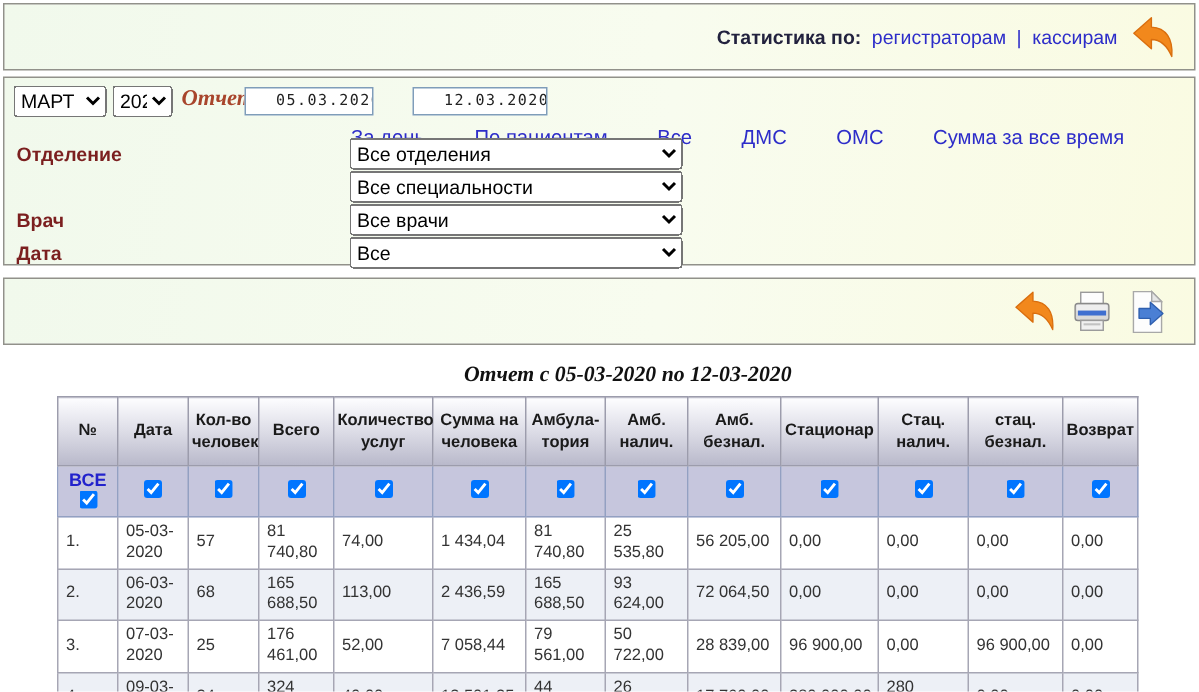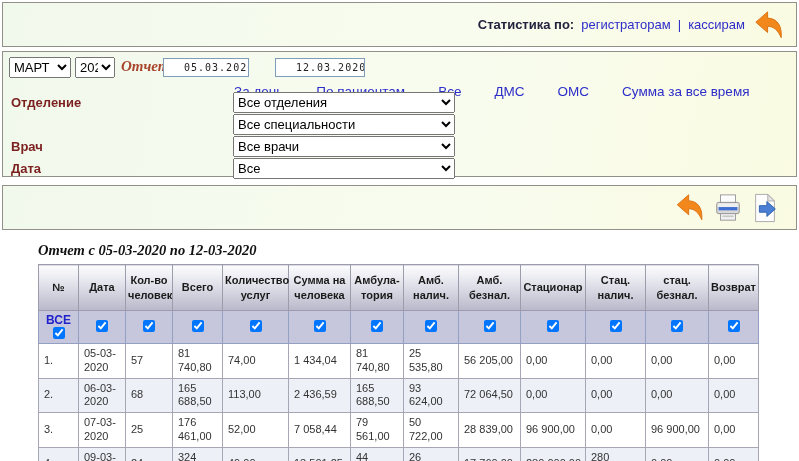--- a/index.html
+++ b/index.html
@@ -34,21 +34,21 @@
     white-space: nowrap; }
   .quick-links a { font-size: 13.5px; }
   .form-row-label { position: absolute; left: 8px; font-weight: bold; font-size: 13px;
     color: #7b1f1f; }
   .form-row-select { position: absolute; left: 230px; width: 222px; height: 21px; }
   
   .toolbar { margin-top: 8px; height: 45px; display: flex; align-items: center;
     justify-content: flex-end; gap: 7px; padding-right: 16px; }
   
   .report-title { margin: 12px 0 5px 38px; font-family: "Liberation Serif", serif;
-    font-style: italic; font-weight: bold; font-size: 14.5px; color: #111; }
+    font-style: italic; font-weight: bold; font-size: 14.5px; color: #111; text-align: center; }
   table.report { margin-left: 38px; border-collapse: collapse; table-layout: fixed;
     width: 720px; font-size: 11px; }
   table.report th { background: linear-gradient(#fdfdff 0%, #dcdce6 50%, #b8b8ca 100%);
     border: 1px solid #9c9cac; font-weight: bold; font-size: 11px; color: #1a1a1a;
     height: 46px; padding: 2px; text-align: center; vertical-align: middle; line-height: 1.3; }
   tr.filter-row td { background: #c6c6dd; border: 1px solid #93a0c2; text-align: center;
     padding: 2px; height: 26px; vertical-align: middle; }
   a.all-link { color: #2222cc; font-weight: bold; font-size: 12px; text-decoration: none; }
   tr.filter-row input[type=checkbox] { width: 12px; height: 12px; margin: 0; }
   tbody.data tr td { border: 1px solid #a6a6b4; padding: 3px 3px 3px 5px; color: #333;

